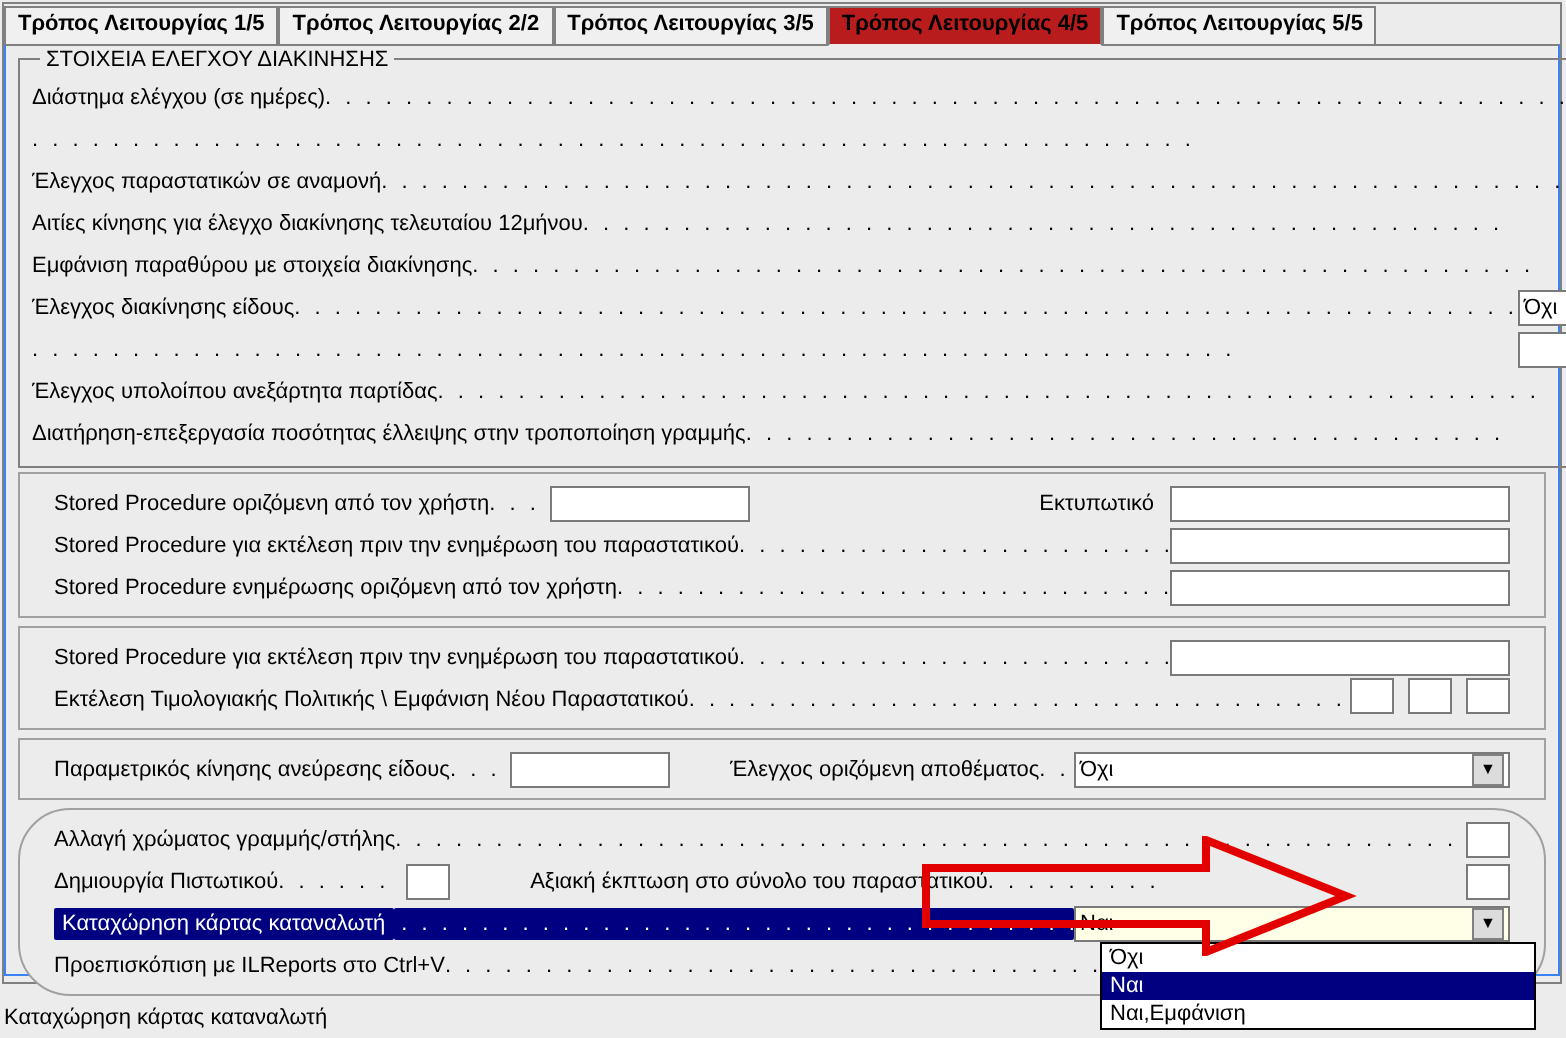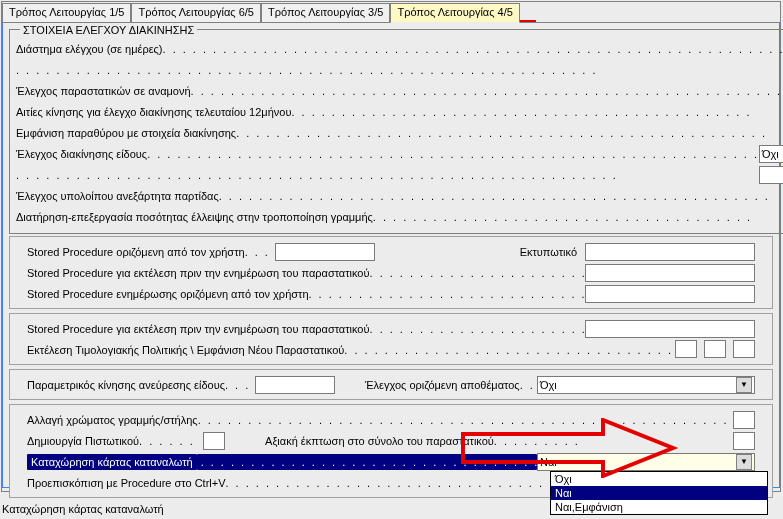--- a/index.html
+++ b/index.html
@@ -14,32 +14,32 @@
     position: relative;
   }
   .outer {
     border: 1px solid #808080;
     background: #ececec;
     width: 780px;
     height: 491px;
     margin: 1px;
     position: relative;
   }
-  .tabrow { display: flex; height: 20px; }
+  .tabrow { display: flex; height: 20px; font-weight: bold; }
   .tab {
     border: 1px solid #808080;
     border-bottom: none;
     background: #f0f0f0;
     padding: 2px 6px 1px 6px;
     margin-right: 0;
     position: relative;
     top: 1px;
   }
   .tab.active {
-    background: #fef9c3;
+    background: #b91c1c;
     border-bottom: 1px solid #ececec;
     z-index: 2;
   }
   .tabbody {
     border: 1px solid #3b82f6;
     border-top: 1px solid #808080;
     background: #ececec;
     padding: 4px 6px;
     position: relative;
   }
@@ -135,23 +135,24 @@
     position: absolute;
     pointer-events: none;
   }
 </style>
 </head>
 <body>
 
 <div class="outer">
   <div class="tabrow">
     <div class="tab">Τρόπος Λειτουργίας 1/5</div>
-    <div class="tab">Τρόπος Λειτουργίας 6/5</div>
+    <div class="tab">Τρόπος Λειτουργίας 2/2</div>
     <div class="tab">Τρόπος Λειτουργίας 3/5</div>
     <div class="tab active">Τρόπος Λειτουργίας 4/5</div>
+    <div class="tab">Τρόπος Λειτουργίας 5/5</div>
   </div>
 
   <div class="underline" style="left:414px; top:18px; width:120px;"></div>
 
   <div class="tabbody" style="height:466px;">
 
     <fieldset class="group">
       <span class="grouplabel">ΣΤΟΙΧΕΙΑ ΕΛΕΓΧΟΥ ΔΙΑΚΙΝΗΣΗΣ</span>
 
       <div style="margin-top:-8px;">
@@ -251,21 +252,21 @@
         <span style="flex:0 0 30px;"></span>
         <span class="label">Έλεγχος οριζόμενη αποθέματος</span>
         <span class="dots"> . . . . . . . . . . . . . . . . .</span>
         <span class="select ctrl">
           <span>Όχι</span>
           <span class="arrow">▼</span>
         </span>
       </div>
     </div>
 
-    <div class="panel" style="position:relative;">
+    <div class="panel" style="position:relative;border-radius:26px;">
       <div class="row">
         <span class="label">Αλλαγή χρώματος γραμμής/στήλης</span>
         <span class="dots"> . . . . . . . . . . . . . . . . . . . . . . . . . . . . . . . . . . . . . . . . . . . . . . . . . . . . . . . . . . . . . .</span>
         <span class="smbox ctrl"></span>
       </div>
       <div class="row">
         <span class="label">Δημιουργία Πιστωτικού</span>
         <span class="dots" style="flex:0 0 60px;"> . . . . . . . .</span>
         <span class="smbox"></span>
         <span style="flex:0 0 40px;"></span>
@@ -275,21 +276,21 @@
       </div>
       <div class="row">
         <span class="hl" style="flex:0 0 auto;">Καταχώρηση κάρτας καταναλωτή</span>
         <span class="hl dots" style="flex:1;"> . . . . . . . . . . . . . . . . . . . . . . . . . . . . . . . . . . . . . . . . . . . . . . . . . . . . . . . . . . . . . . .</span>
         <span class="select light ctrl">
           <span>Ναι</span>
           <span class="arrow">▼</span>
         </span>
       </div>
       <div class="row">
-        <span class="label">Προεπισκόπιση με Procedure στο Ctrl+V</span>
+        <span class="label">Προεπισκόπιση με ILReports στο Ctrl+V</span>
         <span class="dots"> . . . . . . . . . . . . . . . . . . . . . . . . . . . . . . . . . . . . . . . . . . . . . . . . . . . . . . . . .</span>
       </div>
 
       <div class="dropdown" style="right:4px; top:66px;">
         <div class="opt">Όχι</div>
         <div class="opt sel">Ναι</div>
         <div class="opt">Ναι,Εμφάνιση</div>
       </div>
     </div>
 

